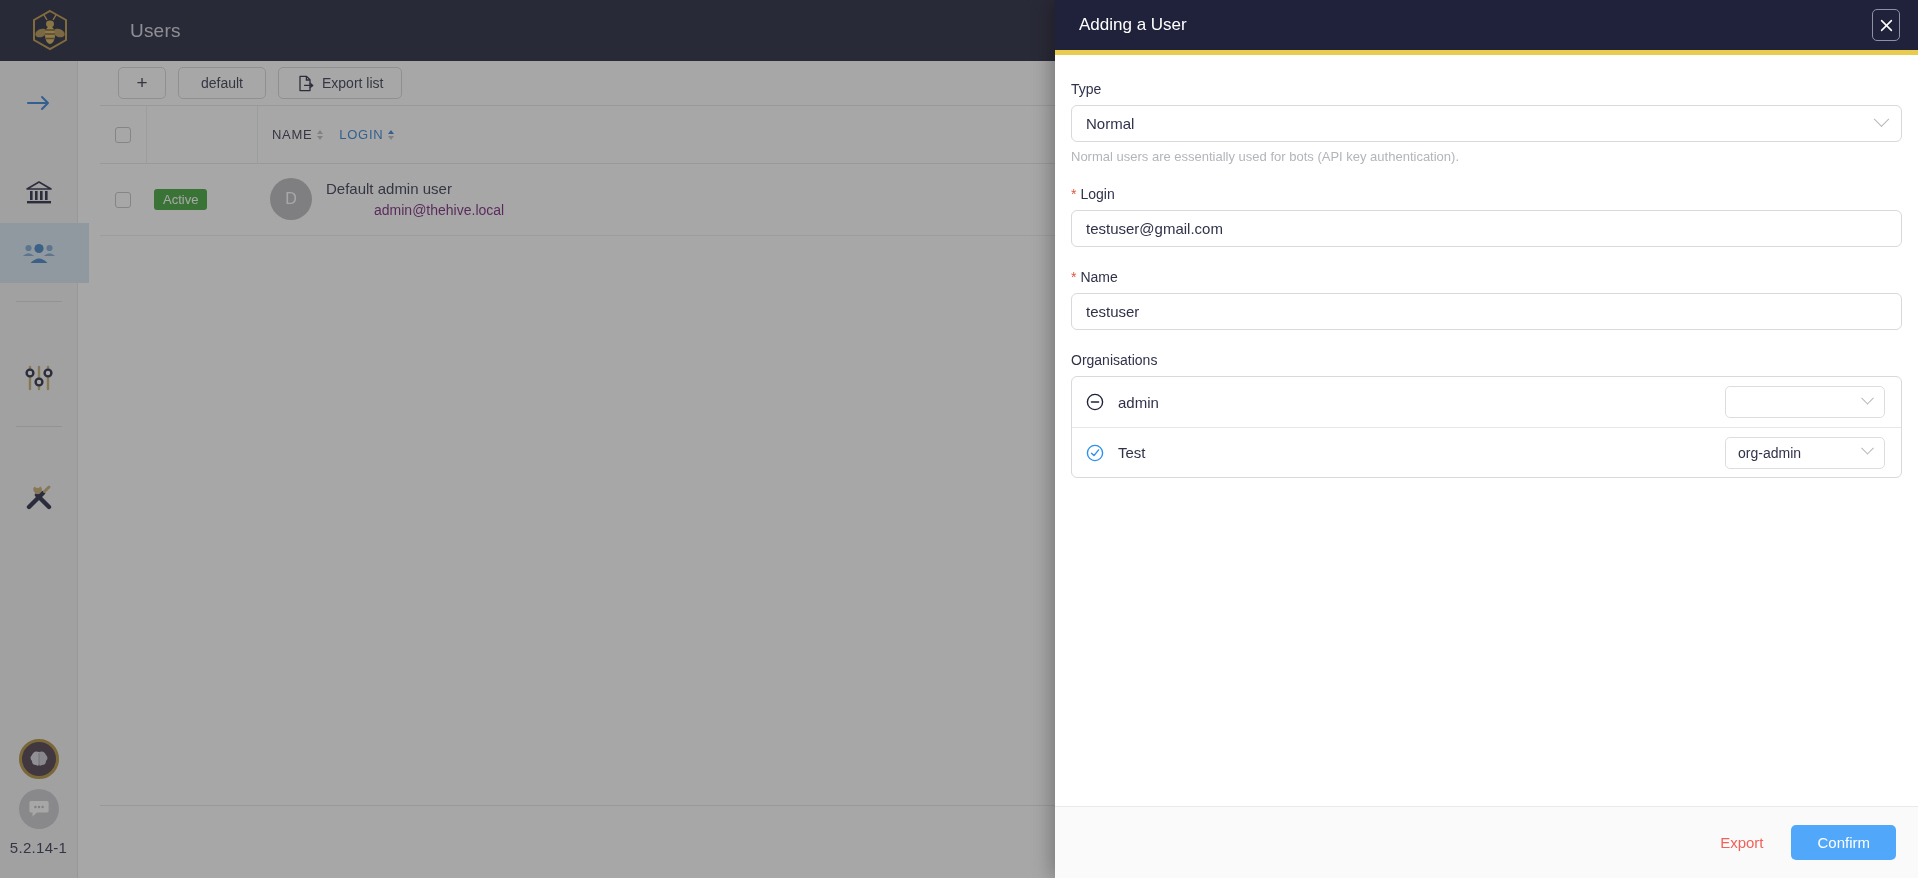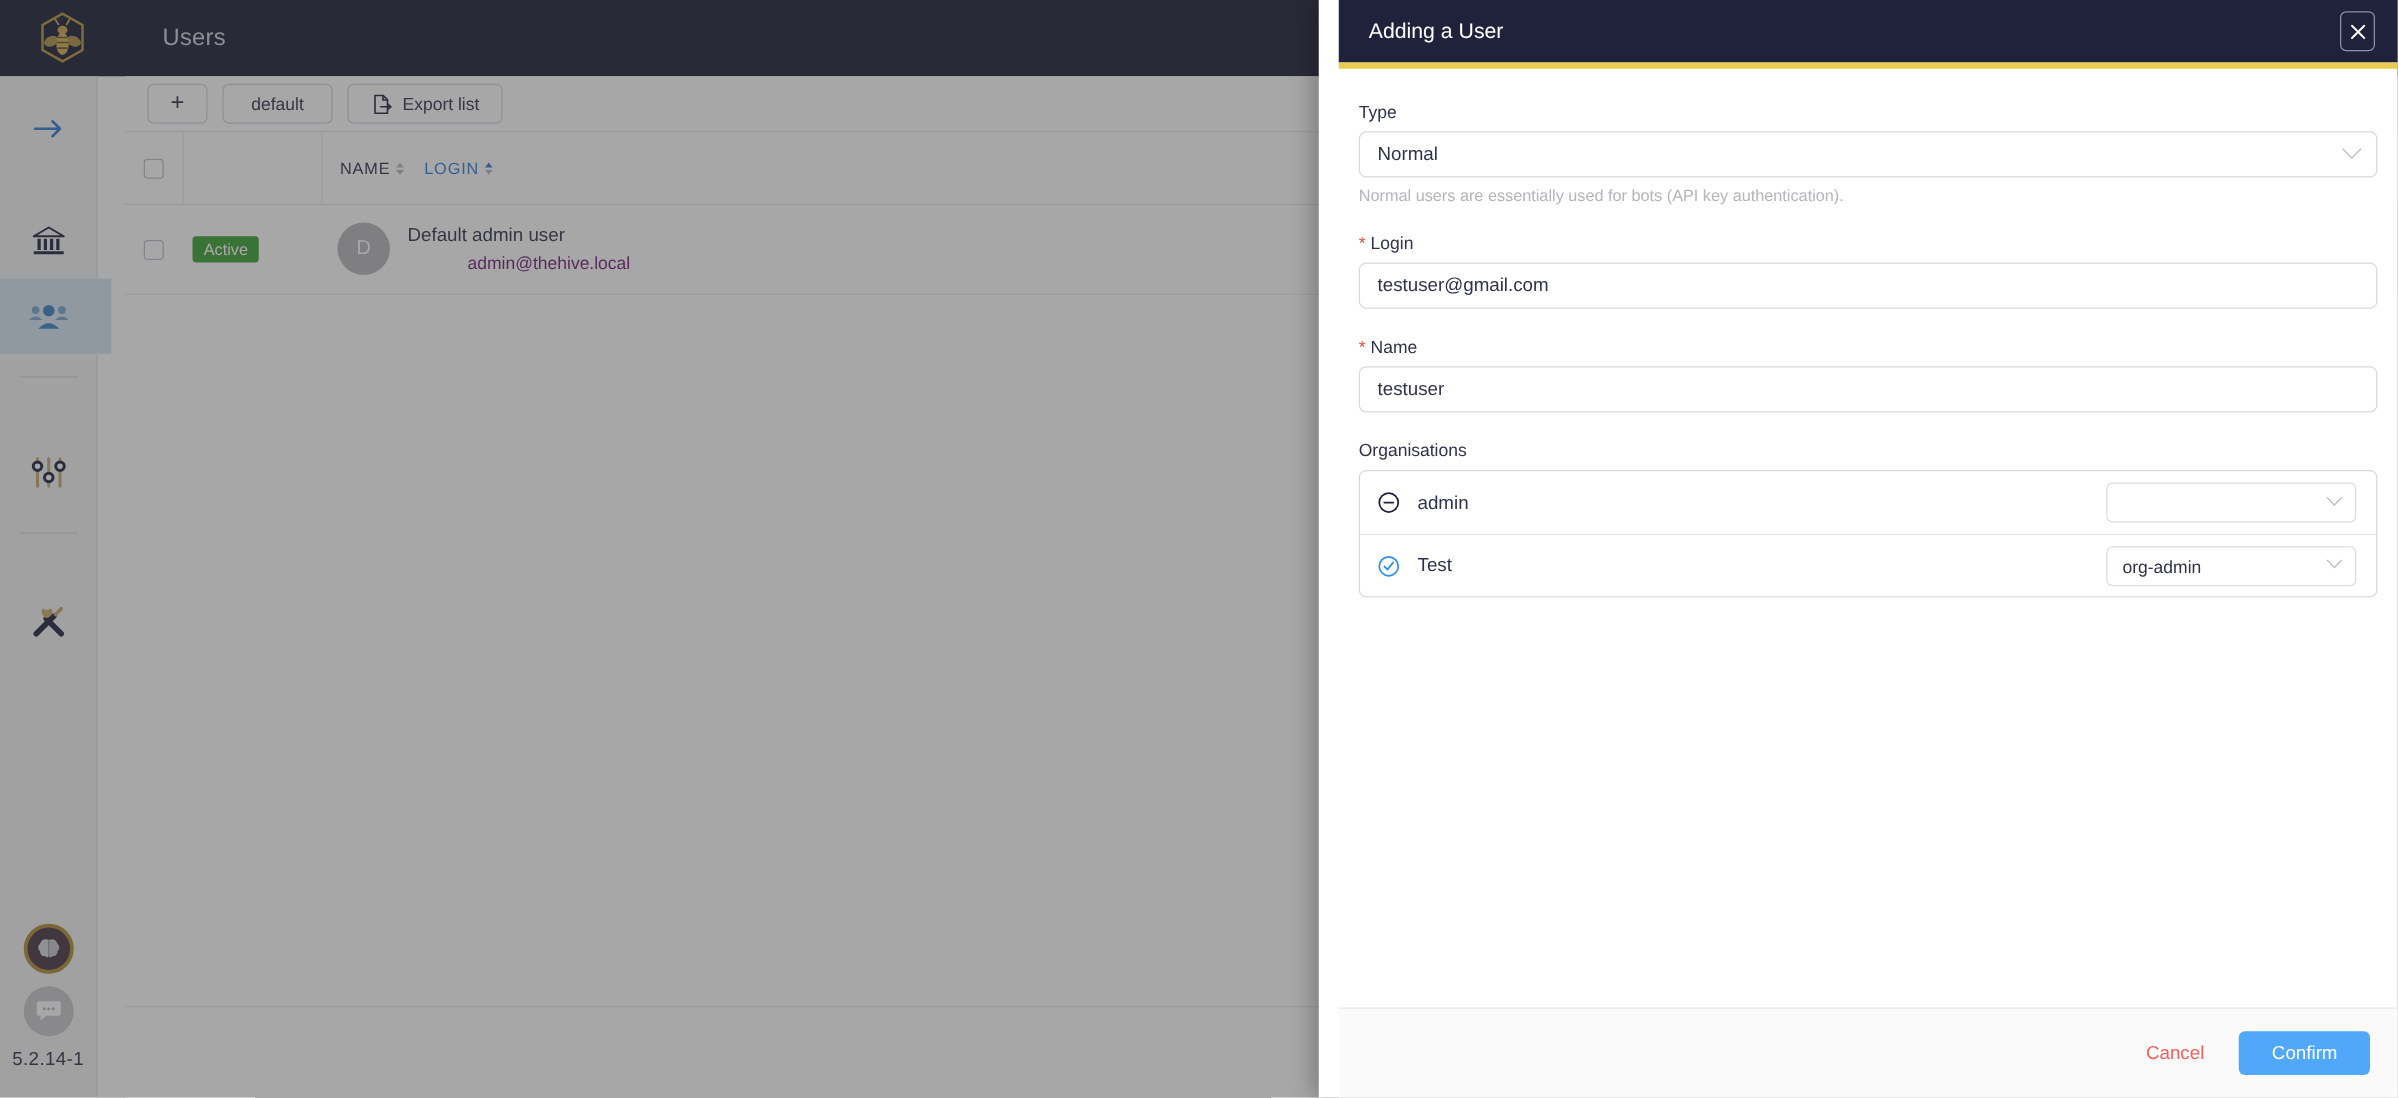--- a/index.html
+++ b/index.html
@@ -168,21 +168,20 @@
   }
 
   
   #modal {
     position: absolute;
     top: 0; right: 0;
     width: 863px; height: 878px;
     background: #ffffff;
     display: flex; flex-direction: column;
     box-shadow: -4px 0 18px rgba(0,0,0,.28);
-    padding-left: 16px;
   }
   #modal-header {
     height: 50px;
     background: #20223c;
     display: flex; align-items: center; justify-content: space-between;
     padding: 0 18px 0 24px;
     flex: 0 0 auto;
   }
   #modal-title { color: #ffffff; font-size: 17px; }
   #modal-close {
@@ -246,21 +245,21 @@
     height: 50px;
     padding: 0 16px 0 14px;
   }
   .org-row + .org-row { border-top: 1px solid #e6e7ea; }
   .org-icon { width: 18px; height: 18px; flex: 0 0 auto; }
   .org-name {
     flex: 1 1 auto; margin-left: 14px;
     font-size: 15px; color: #30324a;
   }
   .org-select {
-    width: 200px; height: 32px;
+    width: 160px; height: 32px;
     border: 1px solid #dcdde1; border-radius: 5px;
     display: flex; align-items: center; justify-content: space-between;
     padding: 0 12px;
     font-size: 14px; color: #30324a;
     cursor: pointer;
   }
   .org-select .chev { width: 9px; height: 9px; }
 
   #modal-footer {
     height: 72px;
@@ -513,16 +512,16 @@
             <i class="chev"></i>
           </div>
         </div>
 
       </div>
     </div>
 
   </div>
 
   <div id="modal-footer">
-    <button id="btn-cancel">Cancel</button>
+    <button id="btn-cancel">Export</button>
     <button id="btn-confirm">Confirm</button>
   </div>
 </div>
 
 </body></html>

